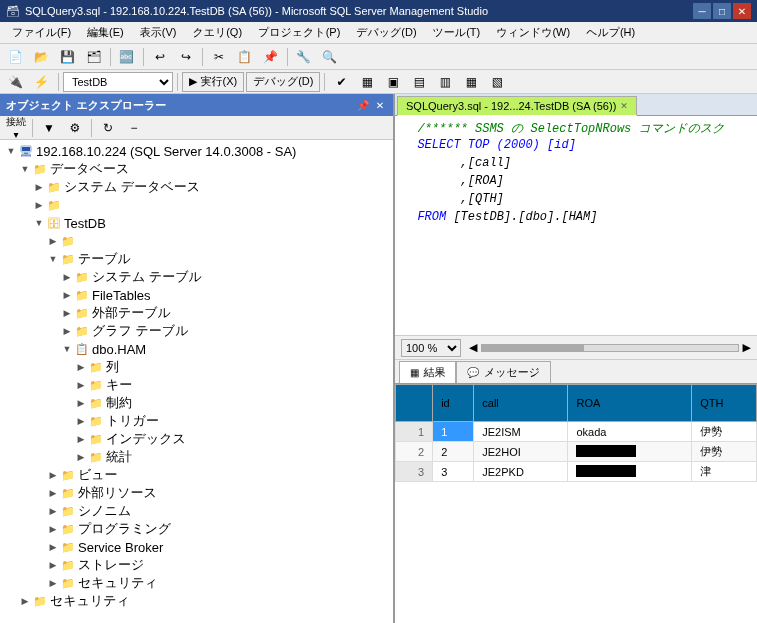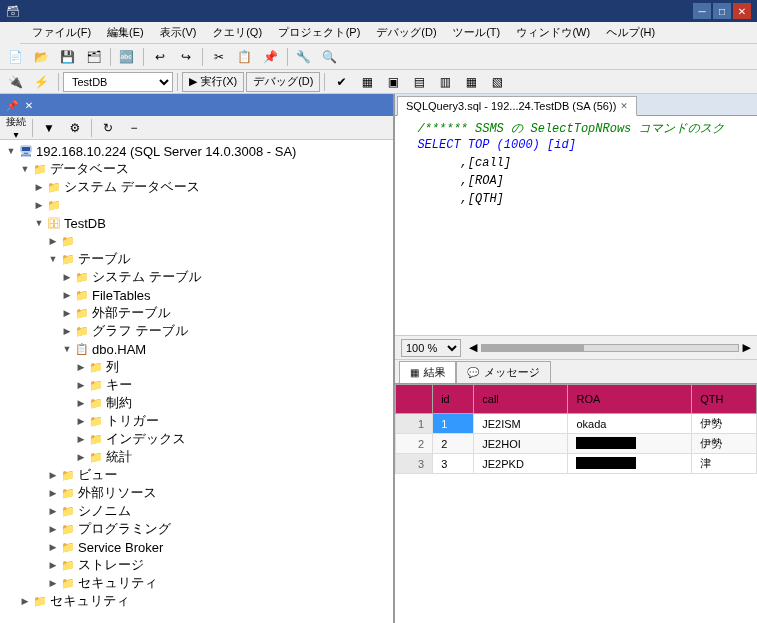--- a/index.html
+++ b/index.html
@@ -38,21 +38,20 @@
     .title-btn.close { background: #c0392b; }
 
     
     .menu-bar {
       background: #f0f0f0;
       height: 22px;
       display: flex;
       align-items: center;
       border-bottom: 1px solid #ccc;
       padding: 0 4px;
-      margin-left: 20px;
     }
     .menu-item {
       padding: 2px 8px;
       font-size: 11px;
       cursor: pointer;
       white-space: nowrap;
     }
 
     
     .toolbar {
@@ -202,21 +201,21 @@
       padding: 0 8px;
       border: 1px solid #aaa;
       border-bottom: none;
       background: #dce4f0;
       font-size: 11px;
       display: flex; align-items: center; gap: 4px;
       cursor: pointer;
       margin-left: 2px;
     }
     .tab.active {
-      background: #ffffff;
+      background: #bef264;
       border-bottom: 1px solid white;
       margin-bottom: -1px;
     }
     .tab-close { font-size: 9px; color: #666; }
 
     
     .sql-editor {
       background: white;
       flex: none;
       height: 220px;
@@ -281,26 +280,26 @@
       flex: 1;
       overflow: auto;
       background: white;
     }
     table.results-table {
       border-collapse: collapse;
       font-size: 11px;
       width: 100%;
     }
     table.results-table th {
-      background: #be185d;
+      background: #0369a1;
       border: 1px solid #aaa;
       padding: 2px 8px;
       font-weight: normal;
       text-align: left;
-      height: 29px;
+      height: 37px;
     }
     table.results-table td {
       border: 1px solid #ddd;
       padding: 2px 8px;
       height: 18px;
     }
     table.results-table tr:nth-child(even) td { background: #f8f8f8; }
     .row-num {
       background: #e8e8e8;
       border: 1px solid #ccc;
@@ -325,20 +324,21 @@
     ::-webkit-scrollbar { width: 10px; height: 10px; }
     ::-webkit-scrollbar-track { background: #f0f0f0; }
     ::-webkit-scrollbar-thumb { background: #bbb; border: 1px solid #999; }
   </style>
 </head>
 <body>
 
 <div class="title-bar">
   <div class="title-bar-left">
     <span>🗃</span>
+    <span>SQLQuery3.sql - 192.168.10.224.TestDB (SA (56)) - Microsoft SQL Server Management Studio</span>
   </div>
   <div class="title-bar-right">
     <button class="title-btn">─</button>
     <button class="title-btn">□</button>
     <button class="title-btn close">✕</button>
   </div>
 </div>
 
 <div class="menu-bar">
   <span class="menu-item">ファイル(F)</span>
@@ -393,20 +393,21 @@
   <button class="toolbar-btn">▤</button>
   <button class="toolbar-btn">▥</button>
   <button class="toolbar-btn">▦</button>
   <button class="toolbar-btn">▧</button>
 </div>
 
 <div class="main-layout">
 
   <div class="object-explorer">
     <div class="oe-header">
+      <span>オブジェクト エクスプローラー</span>
       <div class="oe-header-btns">
         <button class="oe-header-btn">📌</button>
         <button class="oe-header-btn">✕</button>
       </div>
     </div>
     <div class="oe-toolbar">
       <button class="toolbar-btn" style="font-size:10px">接続▾</button>
       <div class="toolbar-sep"></div>
       <button class="toolbar-btn">▼</button>
       <button class="toolbar-btn">⚙</button>
@@ -553,24 +554,25 @@
 
     <div class="tab-bar">
       <div class="tab active">
         <span>SQLQuery3.sql - 192...24.TestDB (SA (56))</span>
         <span class="tab-close">✕</span>
       </div>
     </div>
 
     <div class="sql-editor">
       <div class="sql-line sql-comment">  /****** SSMS の SelectTopNRows コマンドのスク</div>
-      <div class="sql-line"><span class="sql-keyword">  SELECT TOP (1000) [id]</span></div>
+      <div class="sql-line"><span class="sql-keyword">  SELECT TOP (2000) [id]</span></div>
       <div class="sql-line">        ,[call]</div>
       <div class="sql-line">        ,[ROA]</div>
       <div class="sql-line">        ,[QTH]</div>
+      <div class="sql-line"><span class="sql-keyword">  FROM </span><span>[TestDB].[dbo].[HAM]</span></div>
     </div>
 
     <div class="zoom-bar">
       <select class="zoom-select">
         <option>100 %</option>
       </select>
       <span style="margin-left:4px">◀</span>
       <div style="flex:1; height:8px; background:#ddd; border:1px solid #aaa; position:relative;">
         <div style="width:40%; height:100%; background:#aaa; position:absolute; left:0;"></div>
       </div>

